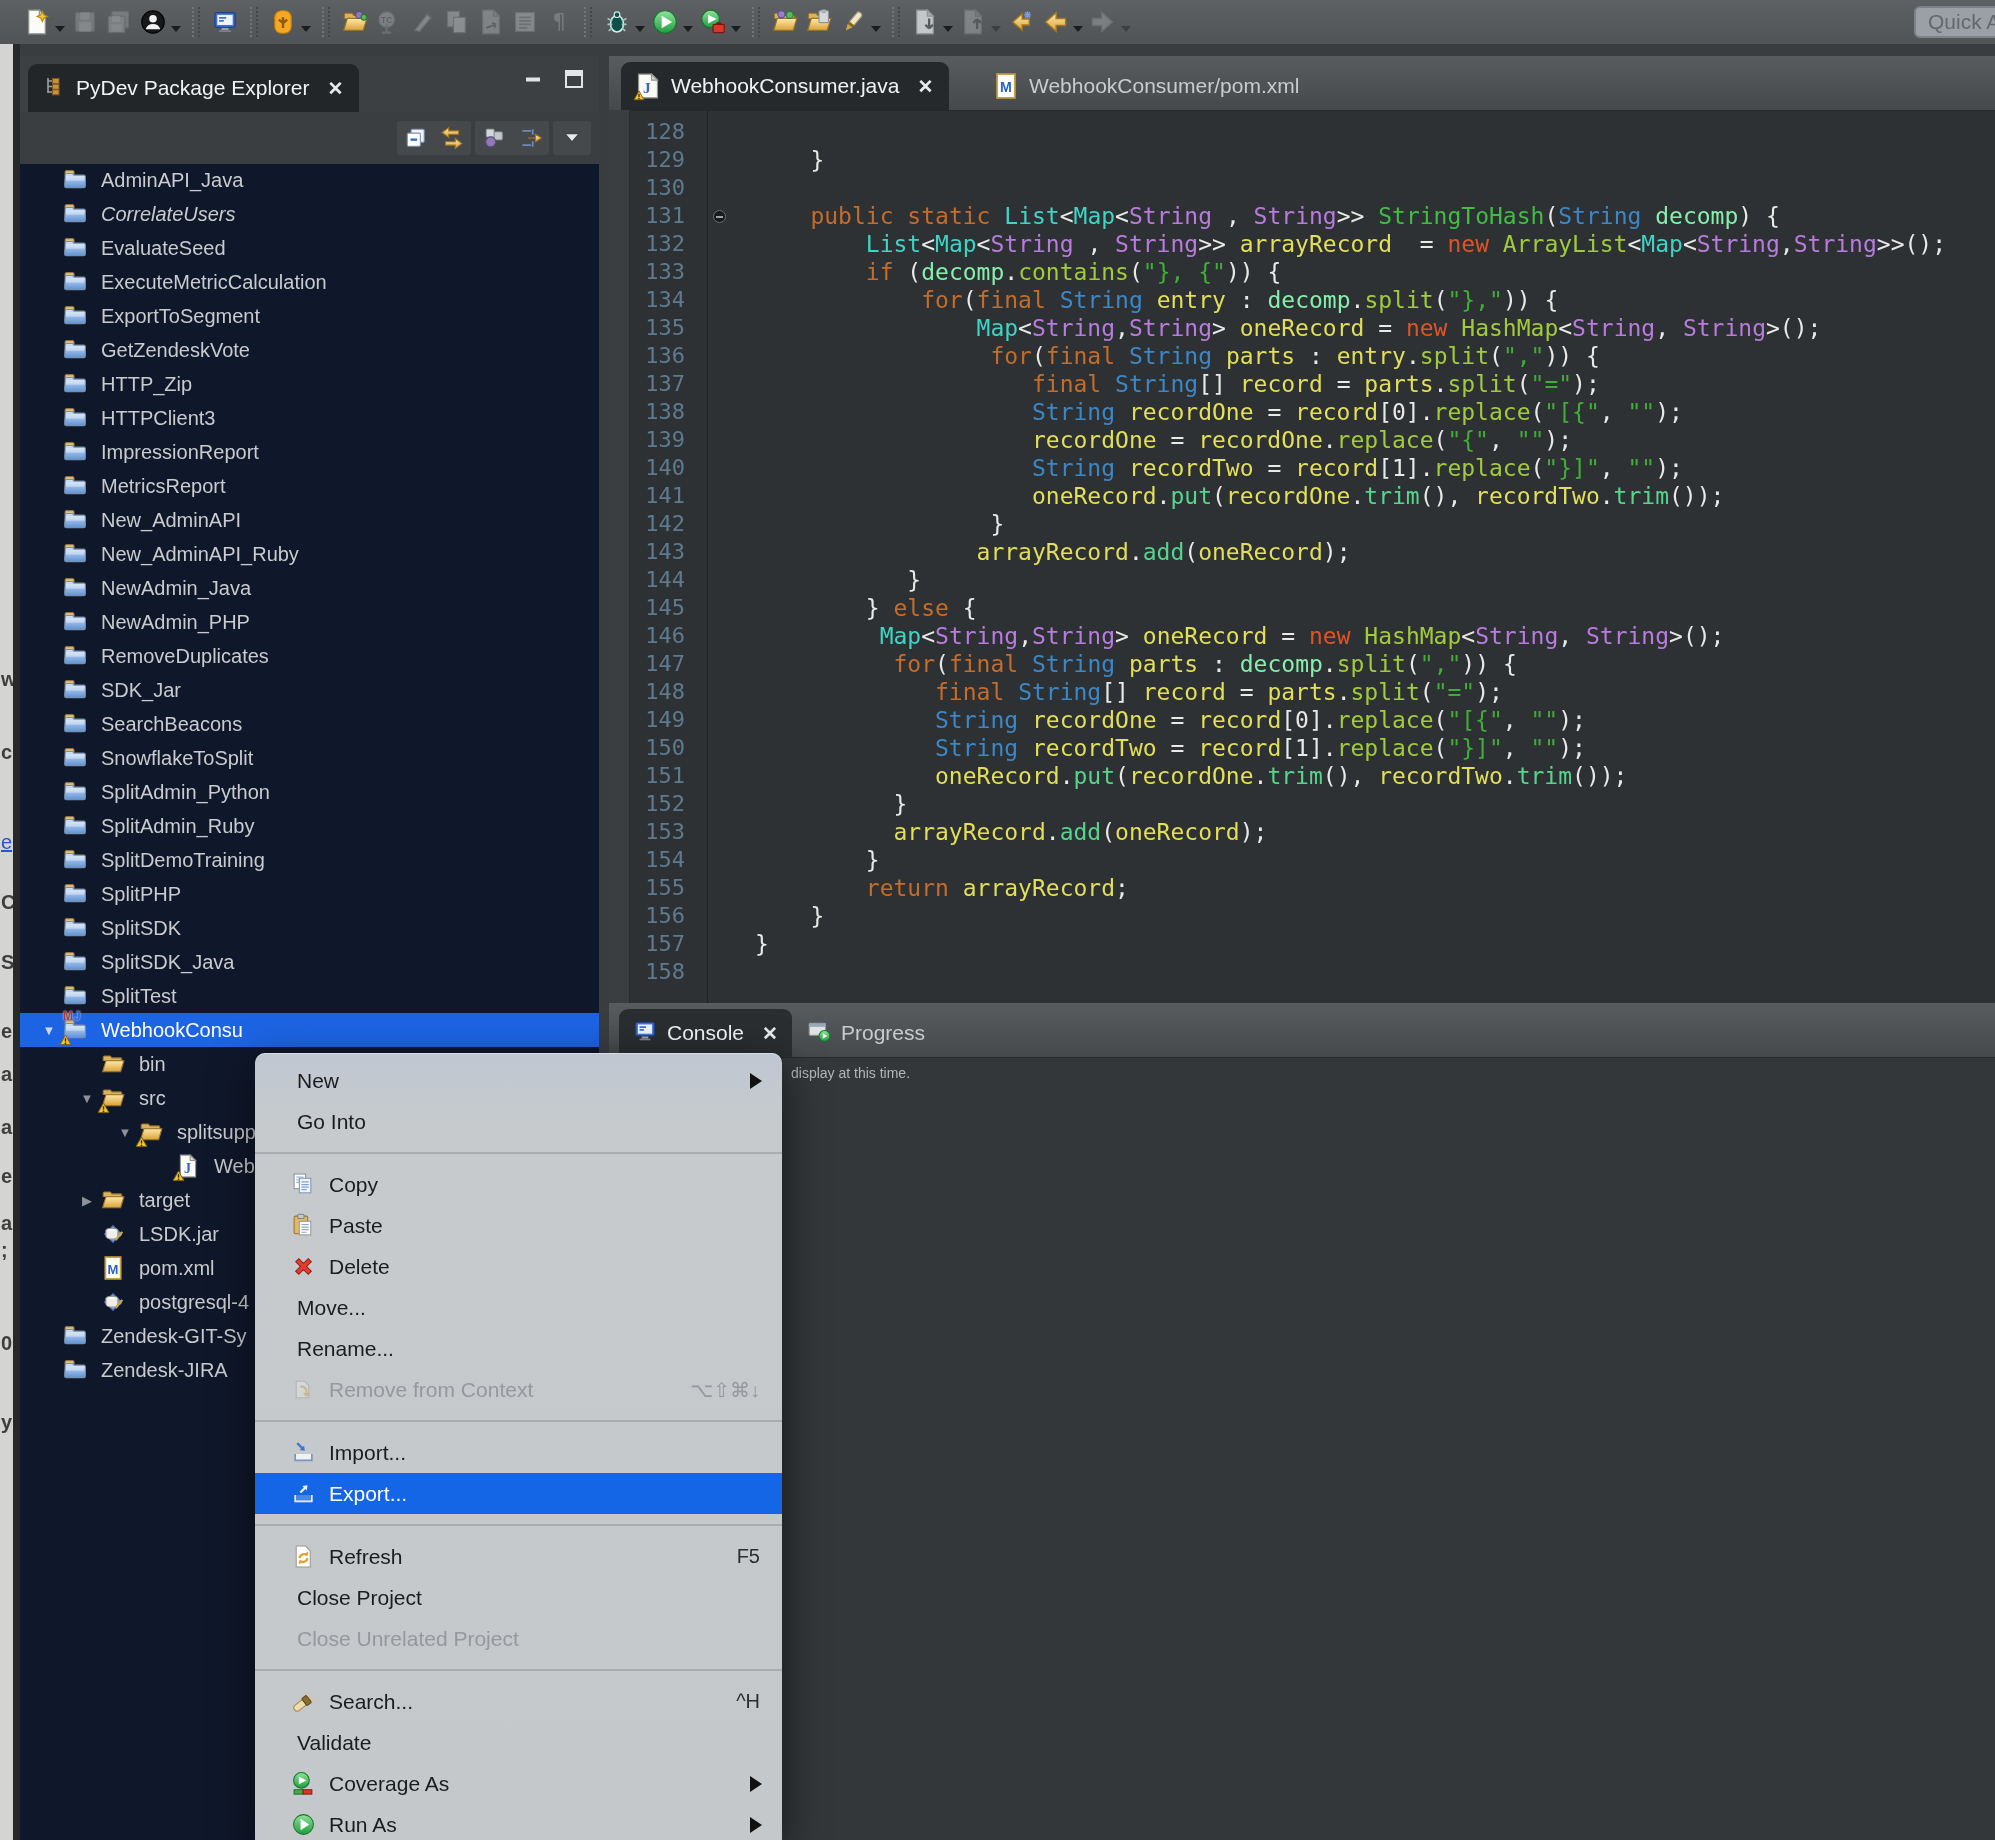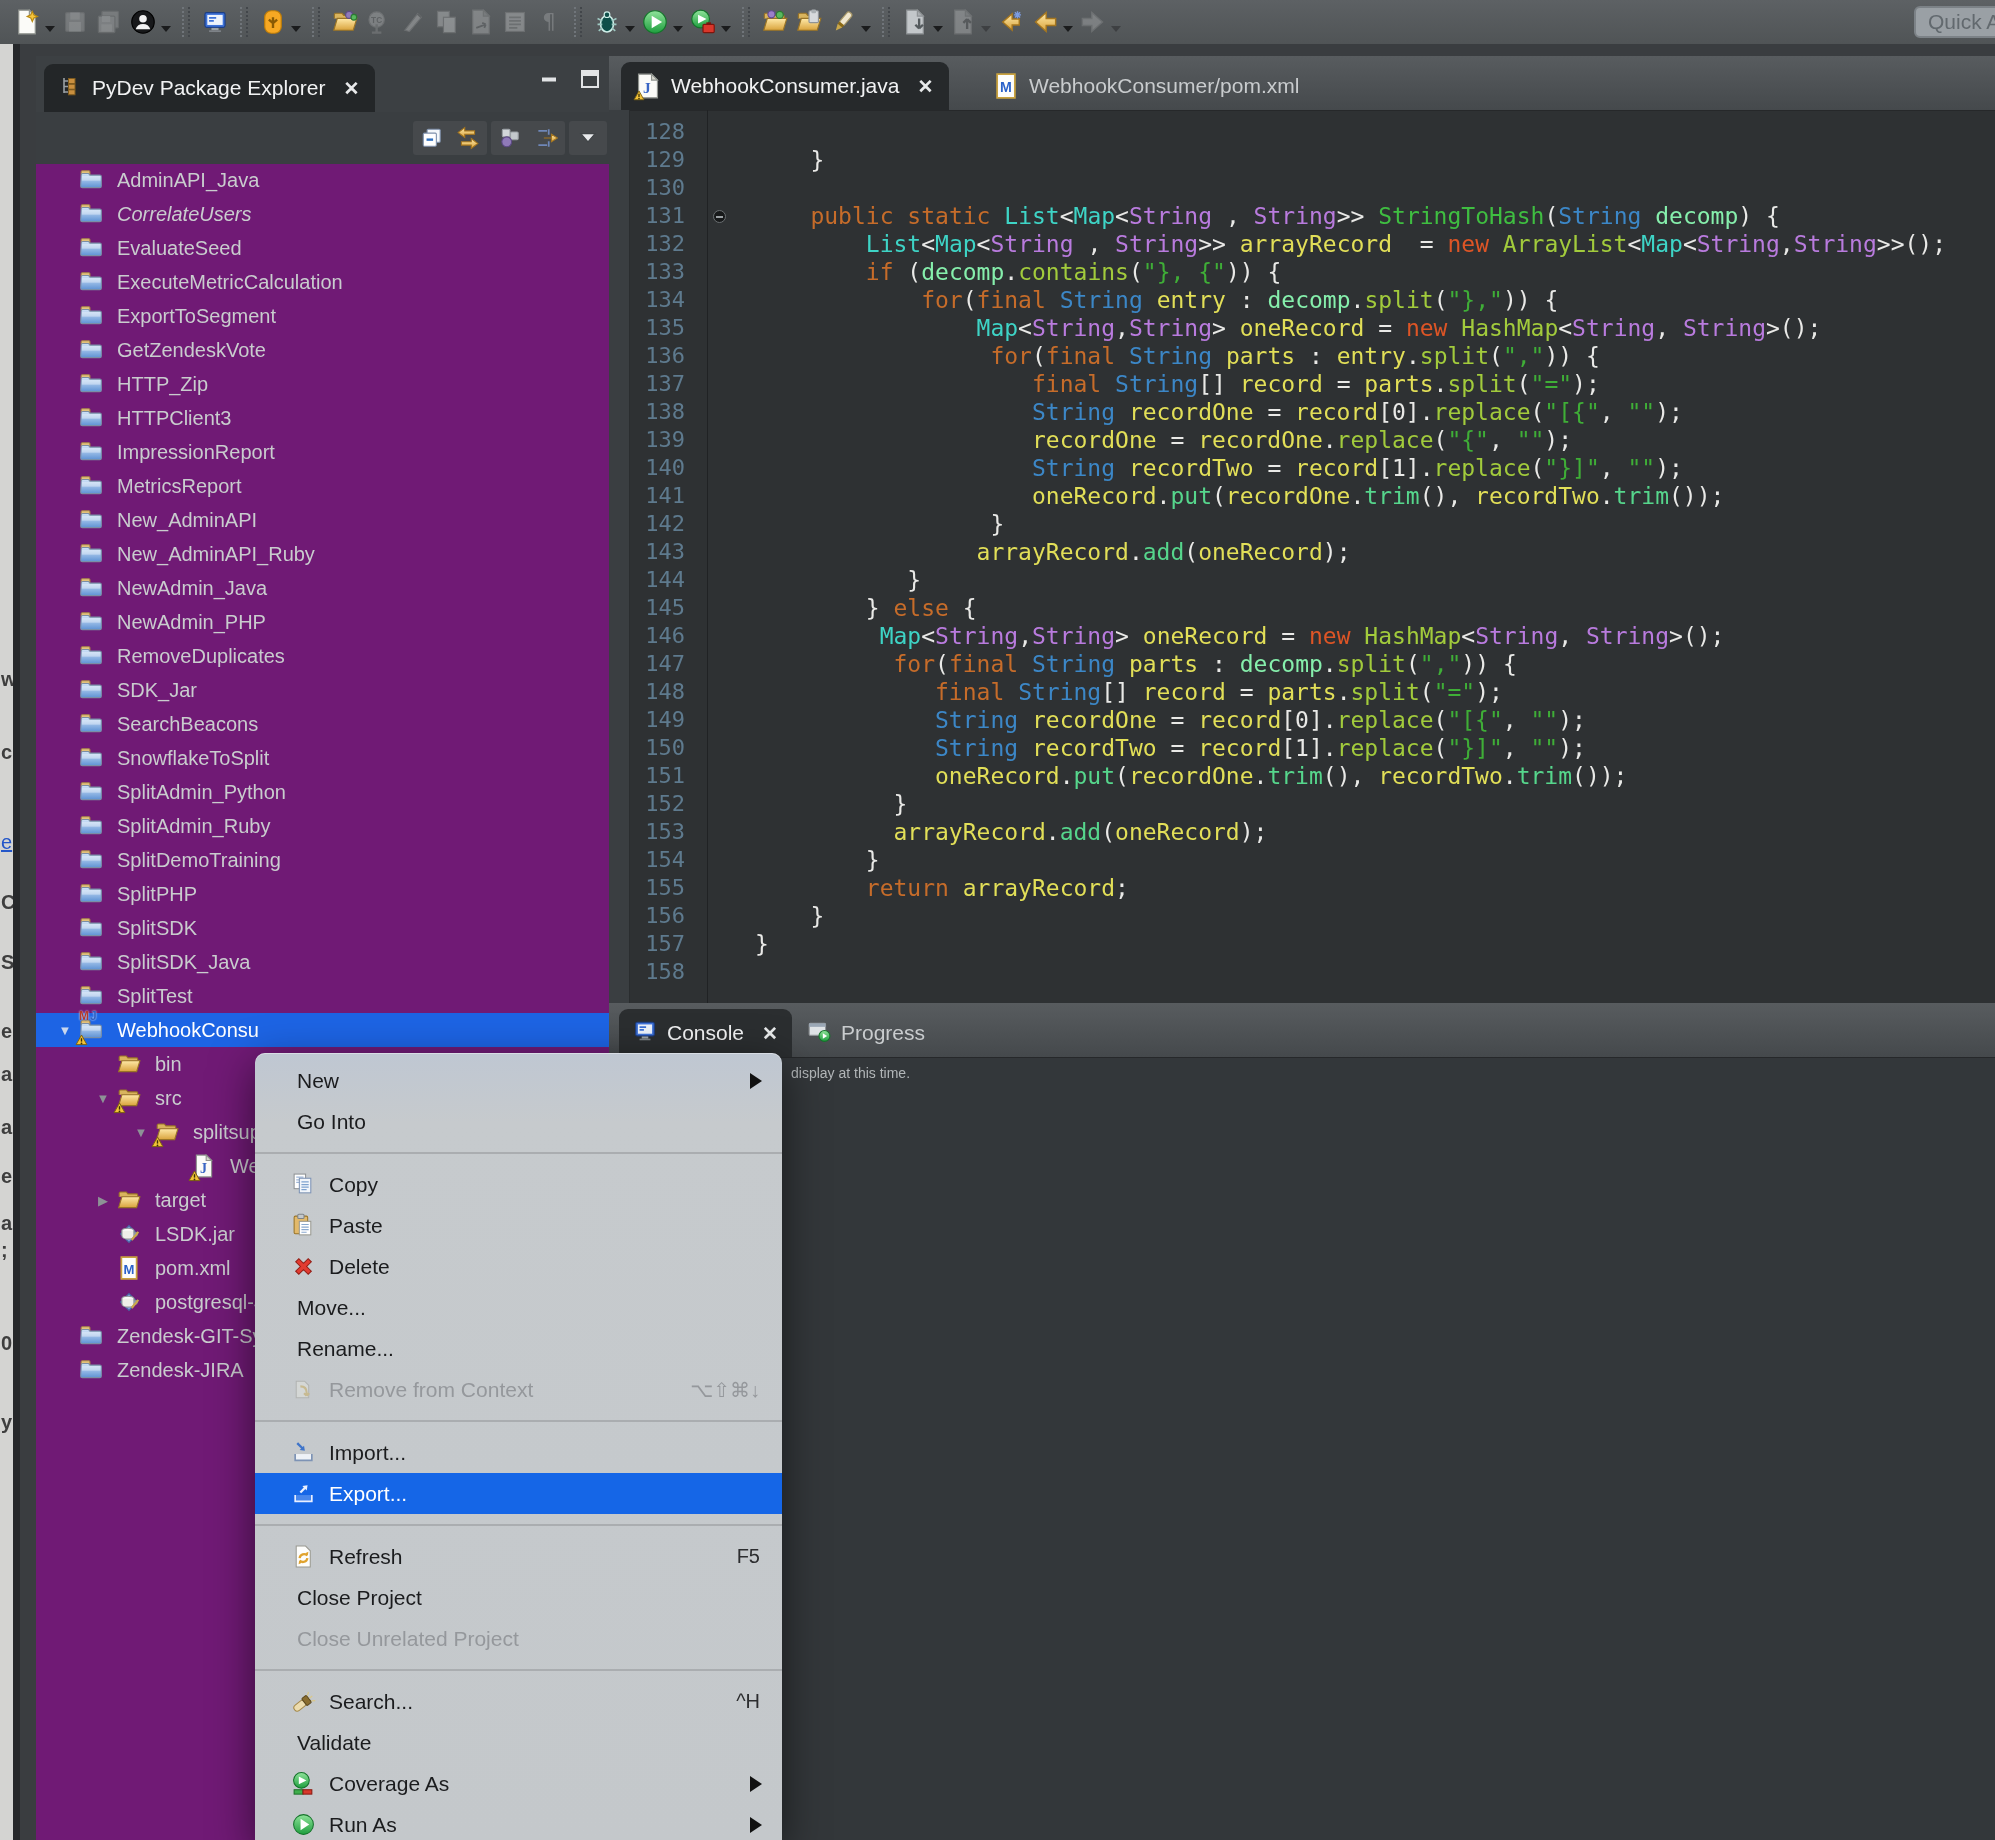--- a/index.html
+++ b/index.html
@@ -1,36 +1,36 @@
 <!DOCTYPE html>
 <html><head>
 <meta charset="utf-8">
 <style>
   html,body{margin:0;padding:0;background:#1d1f21;}
   #root{position:relative;width:1996px;height:1841px;overflow:hidden;
         font-family:"Liberation Sans",sans-serif;background:#3a3d40;-webkit-font-smoothing:antialiased;}
   
   #main-toolbar{position:absolute;left:0;top:0;width:1996px;height:44px;
-    background:linear-gradient(#5d6164,#505456);display:flex;align-items:center;padding-left:10px;box-sizing:border-box;}
+    background:linear-gradient(#5d6164,#505456);display:flex;align-items:center;padding-left:20px;box-sizing:border-box;}
   .tbi{width:32px;height:32px;display:flex;align-items:center;justify-content:center;flex:0 0 auto;margin:0 1px;}
   .tbi svg{width:26px;height:26px;}
   .tbi.dis{opacity:.38;filter:grayscale(60%);}
   .caret{width:0;height:0;border-left:5px solid transparent;border-right:5px solid transparent;border-top:6px solid #1b1c1d;margin:14px 3px 0 1px;flex:0 0 auto;}
   .caret.dis{opacity:.4;}
   .tsep{width:4px;height:30px;border-left:2px dotted #70757a;border-right:2px dotted #42464a;margin:0 8px;flex:0 0 auto;}
   #quick-access{position:absolute;left:1914px;top:6px;width:149px;height:32px;border-radius:6px;
     background:#9aa0a5;border:2px solid #7c8287;box-sizing:border-box;display:flex;align-items:center;padding-left:12px;
     color:#62696e;font-size:21px;white-space:nowrap;overflow:hidden;}
   
   #left-sliver{position:absolute;left:0;top:44px;width:13px;height:1797px;background:#d4d4d2;overflow:hidden;}
   #left-sliver span{position:absolute;left:1px;font-size:20px;font-weight:bold;color:#3e3e3e;white-space:nowrap;}
   #left-sliver span.blue{color:#2457c9;text-decoration:underline;font-weight:normal;}
   #sliver-border{position:absolute;left:13px;top:44px;width:7px;height:1797px;background:#26282a;}
   
-  #explorer{position:absolute;left:36px;top:56px;width:579px;height:1785px;background:#701a75;}
+  #explorer{position:absolute;left:20px;top:56px;width:579px;height:1785px;background:#0f172a;}
   #explorer .part-header{position:absolute;left:0;top:0;width:100%;height:56px;background:#3c4043;border-bottom:1px solid #2a2d2f;}
   .part-tab{position:absolute;left:8px;top:8px;height:48px;background:#232628;border-radius:9px 9px 0 0;
     display:flex;align-items:center;padding:0 16px;color:#f1f2f3;font-size:21px;gap:10px;}
   .part-tab .close, .etab .close, .ctab .close{font-size:19px;font-weight:bold;color:#e8eaeb;margin-left:8px;cursor:default;}
   .winbtns{position:absolute;right:14px;top:12px;display:flex;gap:18px;}
   .winbtns svg{width:22px;height:22px;}
   #view-toolbar{position:absolute;left:0;top:56px;width:100%;height:52px;background:#3a3e41;
     display:flex;align-items:center;justify-content:flex-end;padding-right:8px;box-sizing:border-box;gap:4px;}
   .vtgroup{background:#46494c;border-radius:3px;display:flex;align-items:center;padding:2px 4px;gap:6px;}
   .vti{width:30px;height:30px;display:flex;align-items:center;justify-content:center;}

